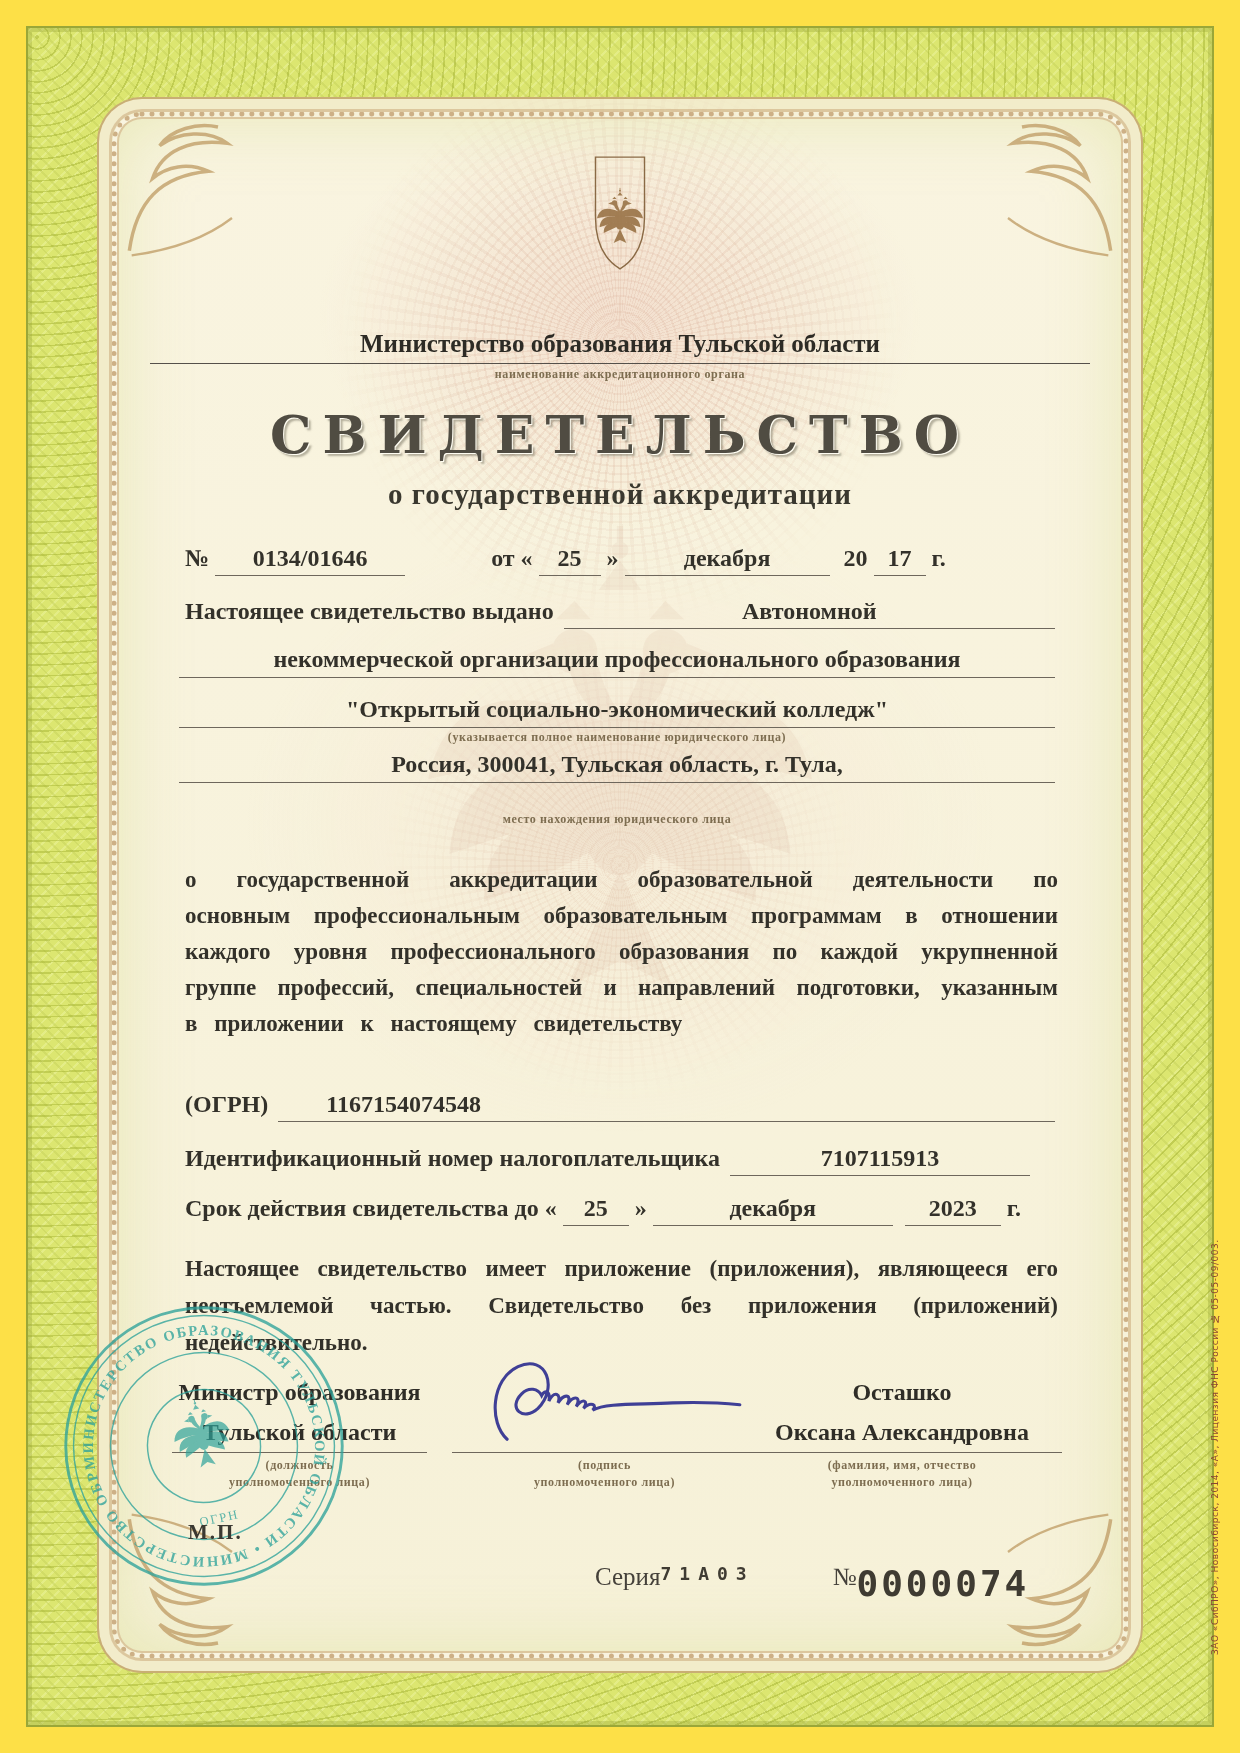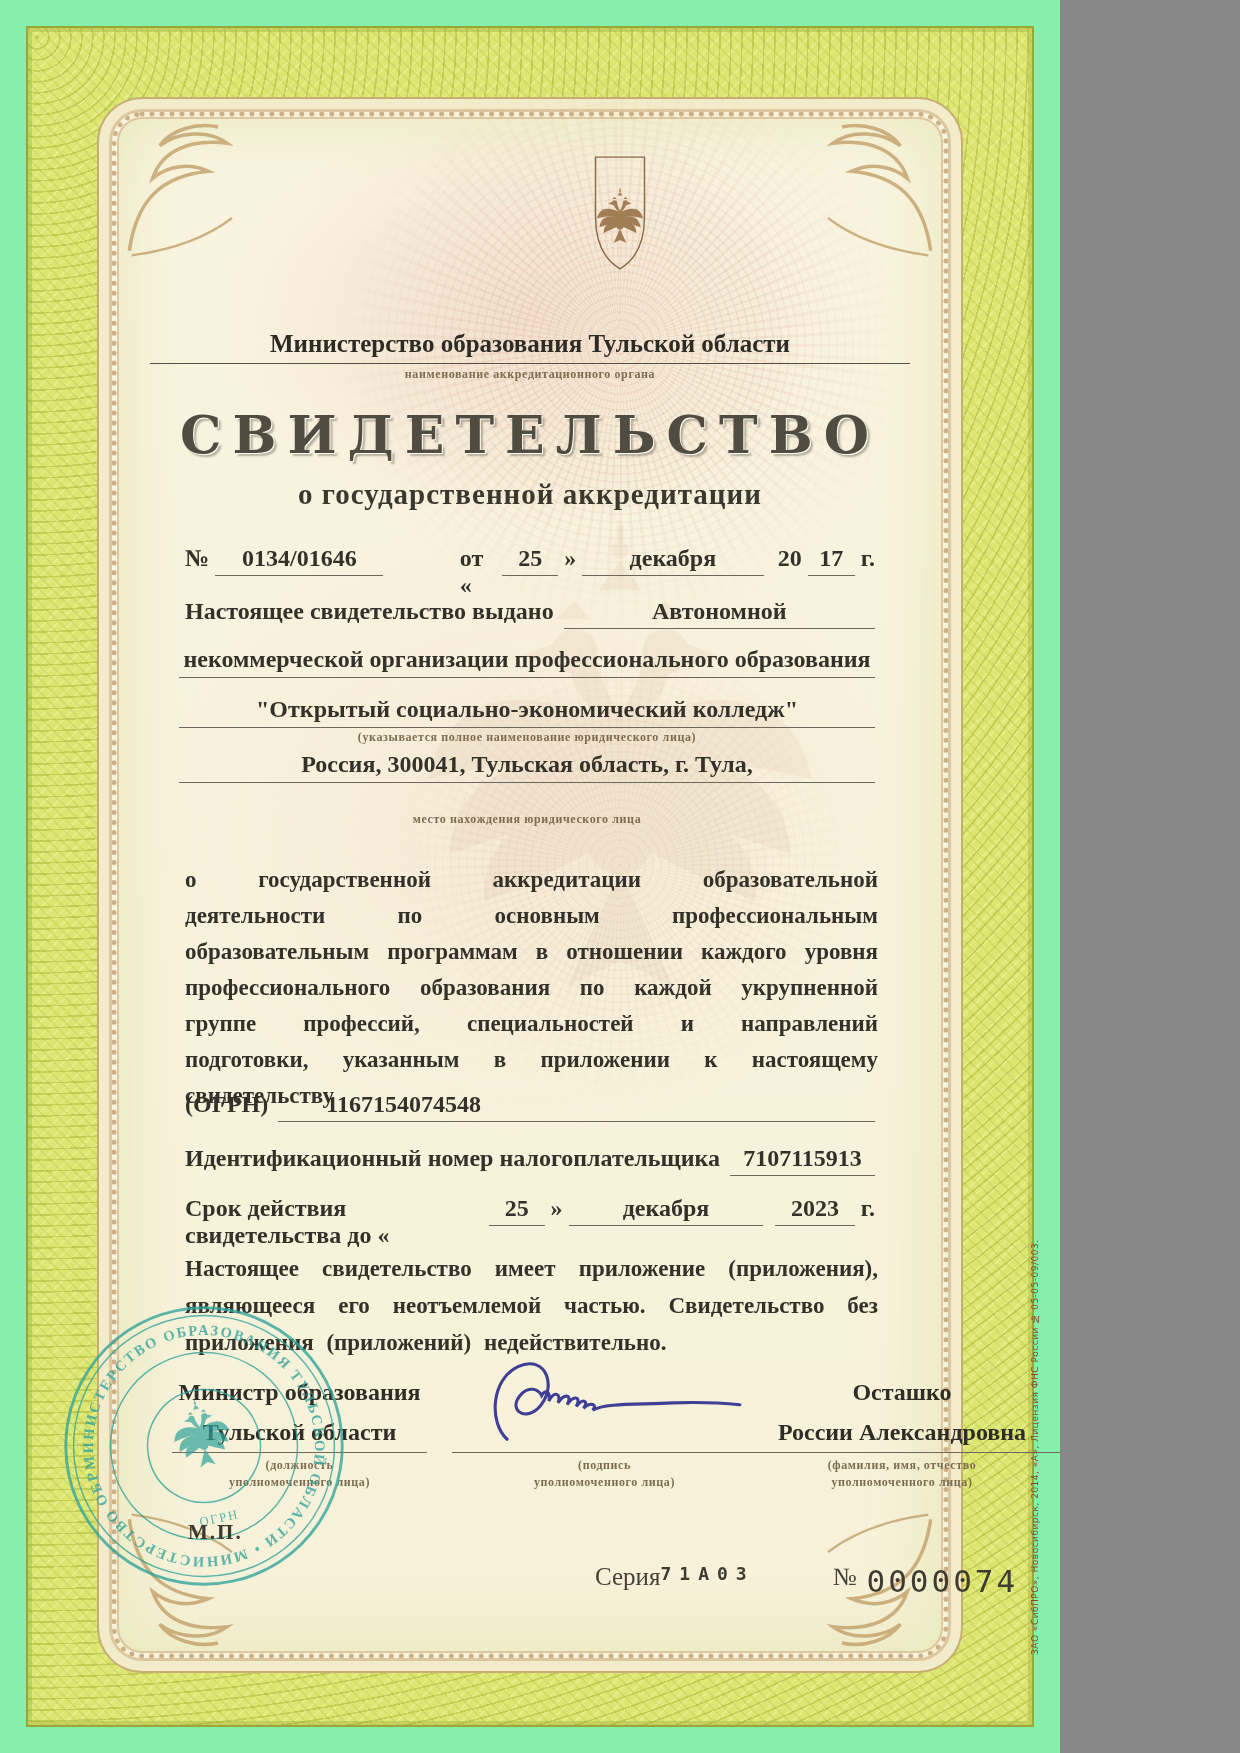--- a/index.html
+++ b/index.html
@@ -1,17 +1,17 @@
 <!DOCTYPE html>
 <html><head>
 <meta charset="utf-8">
 <style>
   * { margin:0; padding:0; box-sizing:border-box; }
   body { background:#888; font-family:"Liberation Serif", serif; }
-  .page{ position:relative; width:1060px; height:1753px; background:#86efac; overflow:hidden; }
+  .page{ position:relative; width:1240px; height:1753px; background:#fde047; overflow:hidden; }
 
   
   .band{ position:absolute; inset:26px; z-index:1;
     background-color:#dce670;
     background-image:
       repeating-radial-gradient(circle at 9px 9px, rgba(160,175,45,.45) 0 1.6px, transparent 1.6px 11px),
       repeating-linear-gradient(45deg, rgba(196,208,90,.45) 0 2px, transparent 2px 9px),
       repeating-linear-gradient(-45deg, rgba(233,241,150,.6) 0 2px, transparent 2px 9px);
     border:2px solid #9aa738; box-shadow: inset 0 0 0 4px rgba(154,167,56,.35);
   }
@@ -99,22 +99,22 @@
   .seal-mark{ position:absolute; z-index:9; left:188px; top:1520px; font-size:21px; font-weight:bold;
     letter-spacing:2px; color:#3a3831; }
   .stamp{ position:absolute; z-index:8; left:58px; top:1300px; width:292px; height:292px;
     transform:rotate(-12deg); opacity:.78; }
 
   .serial-row{ position:absolute; z-index:5; left:595px; top:1563px; display:flex; align-items:flex-start; color:#45413a; }
   .serial-label{ font-size:25px; }
   .serial-value{ font-family:"DejaVu Sans Mono", monospace; font-size:18px; font-weight:bold;
     letter-spacing:8px; color:#3f3b32; }
   .serial-no-label{ font-size:25px; margin-left:78px; }
-  .serial-number{ font-family:"DejaVu Sans Mono", monospace; font-size:31px; font-weight:normal;
-    letter-spacing:3px; margin-left:10px; color:#3f3b32; }
+  .serial-number{ font-family:"DejaVu Sans Mono", monospace; font-size:36px; font-weight:bold;
+    letter-spacing:3px; color:#3f3b32; }
 
   .printer-note{ position:absolute; z-index:5; right:20px; top:1225px; height:430px;
     writing-mode:vertical-rl; transform:rotate(180deg);
     font-family:"DejaVu Sans", sans-serif; font-size:9px; color:#8a4433; letter-spacing:.5px; }
 </style>
 </head>
 <body>
 
 <div class="page">
 
@@ -252,21 +252,21 @@
     <div class="sig-names"></div>
     <div class="sig-cap caption">
       <div>(подпись</div>
       <div>уполномоченного лица)</div>
     </div>
   </div>
 
   <div class="sig-col sig-right">
     <div class="sig-names">
       <div>Осташко</div>
-      <div>России Александровна</div>
+      <div>Оксана Александровна</div>
     </div>
     <div class="sig-cap caption">
       <div>(фамилия, имя, отчество</div>
       <div>уполномоченного лица)</div>
     </div>
   </div>
 
   <svg class="signature-svg" viewBox="0 0 300 110">
     <path d="M28,96 C8,78 10,30 40,16 C72,2 84,40 62,62 C46,77 28,62 44,46 C52,38 62,40 66,48
              C70,40 76,44 74,54 C80,42 88,46 84,56 C92,44 100,48 94,58 C102,46 110,50 104,60

